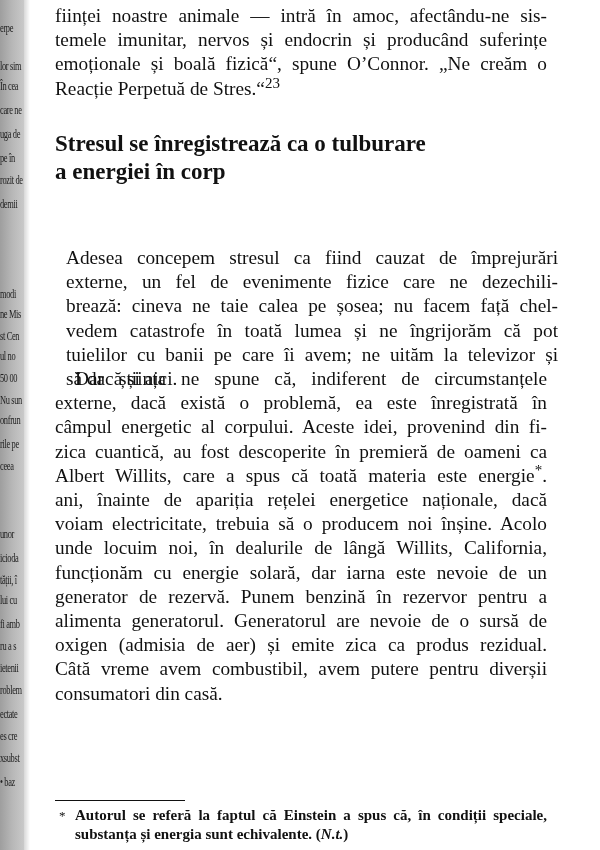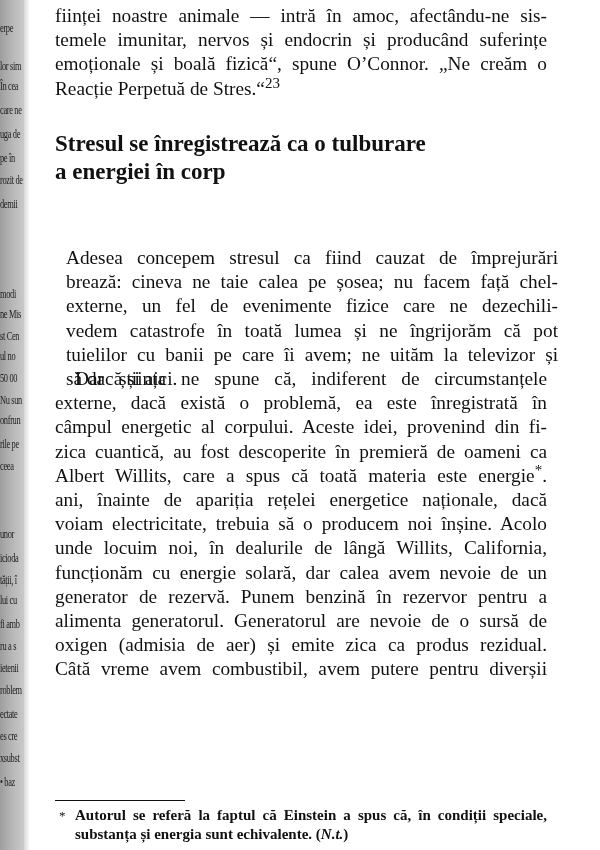--- a/index.html
+++ b/index.html
@@ -180,41 +180,42 @@
     <span class="line last"><span>Reacție Perpetuă de Stres.“</span><sup class="ref">23</sup></span>
   </p>
 
   <h2 class="heading">
     <span class="line">Stresul se înregistrează ca o tulburare</span>
     <span class="line">a energiei în corp</span>
   </h2>
 
   <p class="para p1">
     <span class="line">Adesea concepem stresul ca fiind cauzat de împrejurări</span>
+    <span class="line">externe, un fel de evenimente fizice care ne dezechili-</span>
     <span class="line">brează: cineva ne taie calea pe șosea; nu facem față chel-</span>
-    <span class="line">externe, un fel de evenimente fizice care ne dezechili-</span>
     <span class="line">vedem catastrofe în toată lumea și ne îngrijorăm că pot</span>
     <span class="line">tuielilor cu banii pe care îi avem; ne uităm la televizor și</span>
     <span class="line last">să dacă și aici.</span>
   </p>
 
   <p class="para p2">
     <span class="line first">Dar știința ne spune că, indiferent de circumstanțele</span>
     <span class="line">externe, dacă există o problemă, ea este înregistrată în</span>
     <span class="line">câmpul energetic al corpului. Aceste idei, provenind din fi-</span>
     <span class="line">zica cuantică, au fost descoperite în premieră de oameni ca</span>
     <span class="line"><span>Albert Willits, care a spus că toată materia este energie</span><sup class="ref">*</sup><span>.</span></span>
     <span class="line">ani, înainte de apariția rețelei energetice naționale, dacă</span>
     <span class="line">voiam electricitate, trebuia să o producem noi înșine. Acolo</span>
     <span class="line">unde locuim noi, în dealurile de lângă Willits, California,</span>
-    <span class="line">funcționăm cu energie solară, dar calea avem nevoie de un</span>
+    <span class="line">funcționăm cu energie solară, dar iarna este nevoie de un</span>
     <span class="line">generator de rezervă. Punem benzină în rezervor pentru a</span>
     <span class="line">alimenta generatorul. Generatorul are nevoie de o sursă de</span>
     <span class="line">oxigen (admisia de aer) și emite zica ca produs rezidual.</span>
     <span class="line">Câtă vreme avem combustibil, avem putere pentru diverșii</span>
+    <span class="line last">consumatori din casă.</span>
   </p>
 
   <div class="fn-rule"></div>
 
   <p class="footnote">
     <span class="mark">*</span>
     <span class="body">
       <span class="line j">Autorul se referă la faptul că Einstein a spus că, în condiții speciale,</span>
       <span class="line"><span>substanța și energia sunt echivalente. (</span><em>N.t.</em><span>)</span></span>
     </span>

